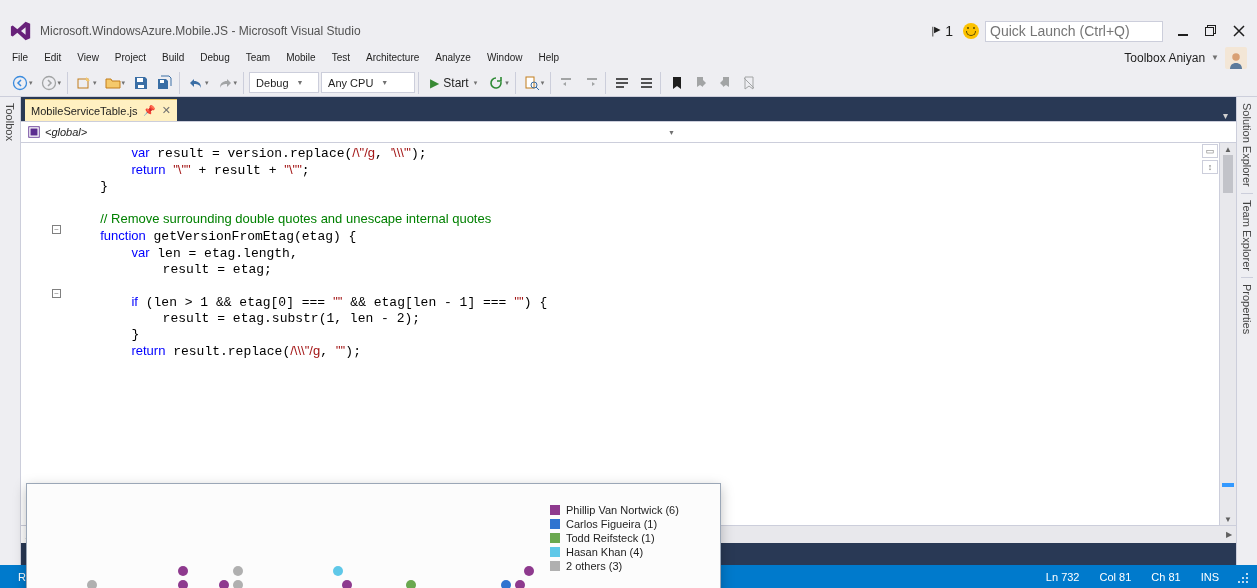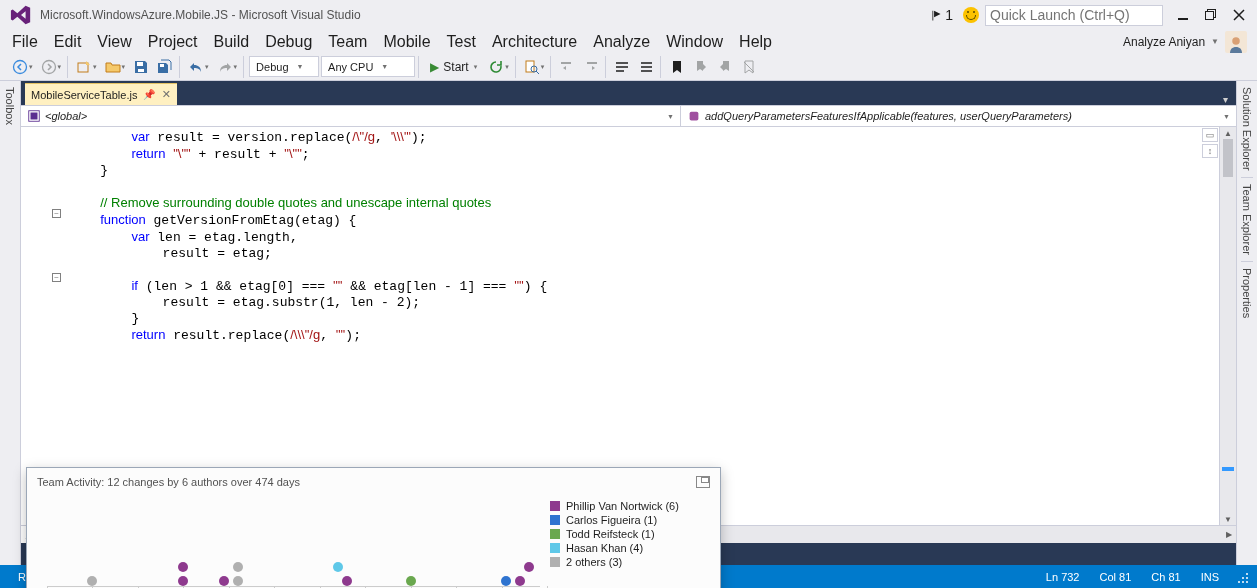--- a/index.html
+++ b/index.html
@@ -1,37 +1,37 @@
 <!DOCTYPE html>
 <html><head>
 <meta charset="utf-8">
 <style>
 * { margin: 0; padding: 0; box-sizing: border-box; font-family: "Segoe UI", Tahoma, sans-serif; }
 body { width: 1257px; height: 588px; background: #eeeef2; overflow: hidden; display: flex; flex-direction: column; font-size: 12px; color: #1e1e1e; }
 
 
-.title-bar { height: 30px; background: #eeeef2; display: flex; align-items: center; padding: 12px 4px; }
+.title-bar { height: 30px; background: #eeeef2; display: flex; align-items: center; padding: 12px 4px; margin-top: 16px; }
 .title-bar .vs-logo { width: 22px; height: 22px; margin-left: 6px; margin-right: 8px; display: flex; align-items: center; justify-content: center; }
 .title-bar .title-text { font-size: 12px; color: #525252; flex: 0 0 auto; }
 .title-bar .spacer { flex: 1; }
 .title-bar .notif { display: flex; align-items: center; gap: 10px; margin-right: 6px; }
 .title-bar .flag { color: #1e1e1e; font-size: 14px; display: flex; align-items: center; gap: 2px; }
 .title-bar .smile { width: 16px; height: 16px; border-radius: 50%; background: #fcc200; position: relative; }
 .title-bar .smile::before { content: ""; position: absolute; width: 2px; height: 2px; background: #5a4a00; top: 4px; left: 4px; border-radius: 50%; box-shadow: 6px 0 0 #5a4a00; }
 .title-bar .smile::after { content: ""; position: absolute; width: 8px; height: 4px; border: 1.5px solid #5a4a00; border-top: none; border-radius: 0 0 8px 8px; top: 8px; left: 3px; }
 .title-bar .quick-launch { width: 178px; height: 21px; border: 1px solid #cccedb; background: #fff; display: flex; align-items: center; padding: 0 4px; }
 .title-bar .quick-launch input { border: none; flex: 1; font-size: 14px; outline: none; color: #717171; background: transparent; }
 .title-bar .search-icon { width: 14px; height: 14px; color: #717171; }
 .title-bar .win-controls { display: flex; gap: 0; margin-left: 6px; }
 .title-bar .win-btn { width: 28px; height: 22px; display: flex; align-items: center; justify-content: center; color: #1e1e1e; }
 .title-bar .win-btn svg { width: 12px; height: 12px; }
 
 
 .menu-bar { height: 23px; background: #eeeef2; display: flex; align-items: stretch; padding: 0 4px; }
-.menu-bar .menu-item { padding: 0 8px; display: flex; align-items: center; font-size: 16px; color: #1e1e1e; }
+.menu-bar .menu-item { padding: 0 8px; display: flex; align-items: center; font-size: 10px; color: #1e1e1e; }
 .menu-bar .user-area { margin-left: auto; display: flex; align-items: center; gap: 6px; padding-right: 6px; }
 .menu-bar .user-name { font-size: 12px; }
 .menu-bar .dropdown-caret { font-size: 8px; color: #717171; }
 .menu-bar .avatar { width: 22px; height: 22px; border-radius: 2px; background: #f3e6d6; display: flex; align-items: flex-end; justify-content: center; overflow: hidden; }
 .menu-bar .avatar svg { width: 18px; height: 18px; }
 
 
 .toolbar { height: 28px; background: #eeeef2; border-bottom: 1px solid #cccedb; display: flex; align-items: center; padding: 0 6px; gap: 2px; }
 .toolbar .tb-group { display: flex; align-items: center; gap: 2px; padding: 0 3px; border-right: 1px solid #cccedb; height: 22px; }
 .toolbar .tb-group:last-child { border-right: none; }
@@ -178,21 +178,21 @@
       <div class="menu-item">Debug</div>
       <div class="menu-item">Team</div>
       <div class="menu-item">Mobile</div>
       <div class="menu-item">Test</div>
       <div class="menu-item">Architecture</div>
       <div class="menu-item">Analyze</div>
       <div class="menu-item">Window</div>
       <div class="menu-item">Help</div>
     </div>
   <div class="user-area">
-    <span class="user-name">Analyze Aniyan</span>
+    <span class="user-name">Toolbox Aniyan</span>
     <span class="dropdown-caret">▼</span>
     <div class="avatar">
       <svg viewBox="0 0 24 24">
           <circle cx="12" cy="8" r="5" fill="#d9a074"></circle>
           <path d="M4 24c0-5 3-8 8-8s8 3 8 8" fill="#5b7a9c"></path>
         </svg>
     </div>
   </div>
 </div>
 
@@ -361,27 +361,20 @@
 
     <div class="nav-bar">
       <div class="nav-item" style="flex:0 0 660px;">
         <svg class="ico" viewBox="0 0 16 16">
             <rect x="2" y="2" width="12" height="12" fill="none" stroke="#5b2d90"></rect>
             <rect x="4" y="4" width="8" height="8" fill="#5b2d90"></rect>
           </svg>
         <span class="txt">&lt;global&gt;</span>
         <span class="caret">▼</span>
       </div>
-      <div class="nav-item">
-        <svg class="ico" viewBox="0 0 16 16">
-            <rect x="3" y="3" width="10" height="10" rx="2" fill="#a050a0"></rect>
-          </svg>
-        <span class="txt">addQueryParametersFeaturesIfApplicable(features, userQueryParameters)</span>
-        <span class="caret">▼</span>
-      </div>
     </div>
 
     <div class="code-wrap">
       <div class="gutter"></div>
       <div class="outline-col">
         <div class="outline-mark" style="top:82px;">−</div>
         <div class="outline-mark" style="top:146px;">−</div>
       </div>
       <pre class="code" id="code-body">        <span class="kw">var</span> result = version.replace(<span class="str">/\"/g</span>, <span class="str">'\\\"'</span>);
         <span class="kw">return</span> <span class="str">"\""</span> + result + <span class="str">"\""</span>;
@@ -402,24 +395,20 @@
         <div class="ctrl-btn">↕</div>
       </div>
       <div class="scrollbar-v">
         <div class="arrow up">▲</div>
         <div class="thumb"></div>
         <div class="marker" style="top:340px;"></div>
         <div class="arrow down">▼</div>
       </div>
 
       <div class="codelens-popup">
-        <div class="hdr">
-          <span>Team Activity: 12 changes by 6 authors over 474 days</span>
-          <div class="dock"></div>
-        </div>
         <div class="body">
           <div class="chart" id="chart">
             <div class="axis"></div>
 
           <div class="tick" style="left: 10px;"></div>
               <div class="tick" style="left: 55.4545px;"></div>
               <div class="tick" style="left: 100.909px;"></div>
               <div class="tick" style="left: 146.364px;"></div>
               <div class="tick" style="left: 191.818px;"></div>
               <div class="tick" style="left: 237.273px;"></div>

